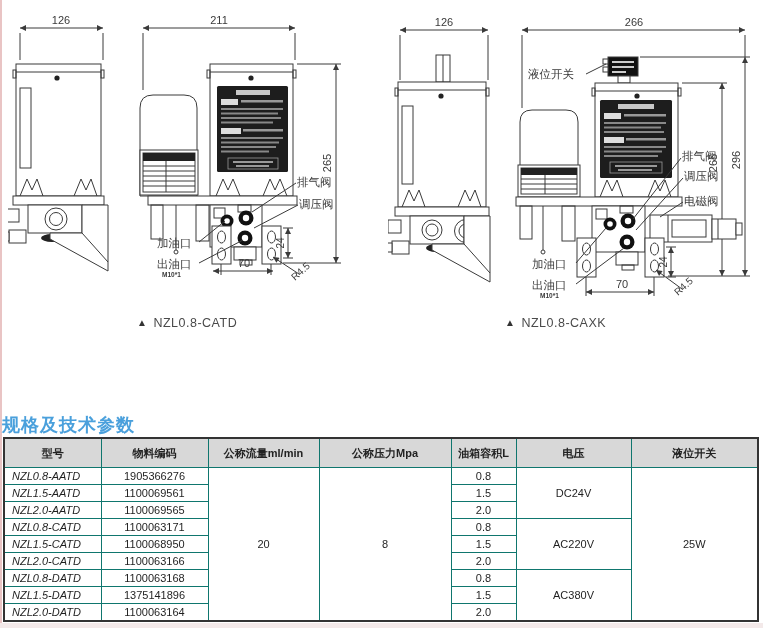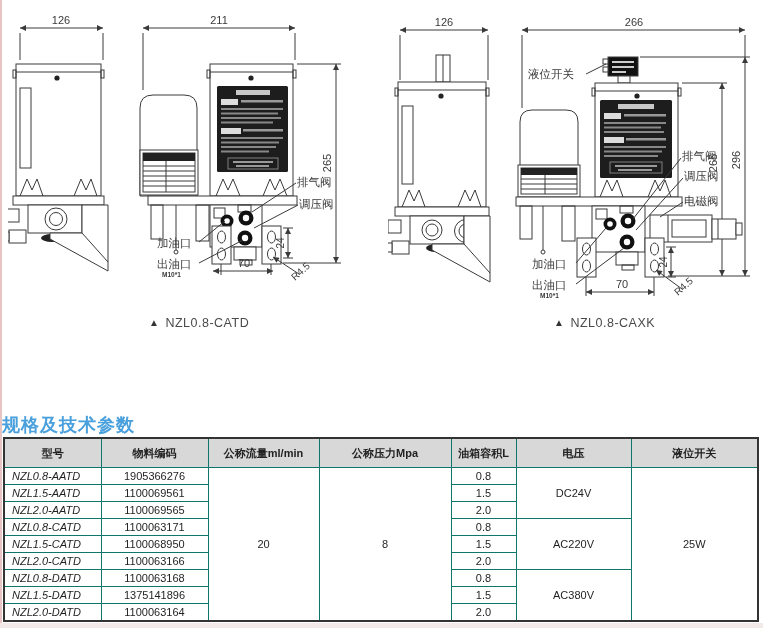--- a/index.html
+++ b/index.html
@@ -344,24 +344,24 @@
       <text x="667" y="262" font-size="10" text-anchor="middle" transform="rotate(-90 667 262)" stroke="none">24</text>
     </g>
 
     <g>
       <line x1="656" y1="270" x2="682" y2="289" marker-start="url(#arw2)"></line>
       <text x="678" y="296" font-size="10" transform="rotate(-42 678 296)" stroke="none">R4.5</text>
     </g>
   </g>
 </svg>
 
-<div class="caption" style="left:149px;top:316px;text-align:center;">
+<div class="caption" style="left:137px;top:316px;text-align:center;">
   <span class="tri">▲</span><span>NZL0.8-CATD</span>
 </div>
-<div class="caption" style="left:554px;top:316px;">
+<div class="caption" style="left:505px;top:316px;">
   <span class="tri">▲</span><span>NZL0.8-CAXK</span>
 </div>
 
 <div class="section-heading">规格及技术参数</div>
 
 <table class="spec">
   <colgroup>
     <col style="width:97px">
       <col style="width:107px">
       <col style="width:111px">

